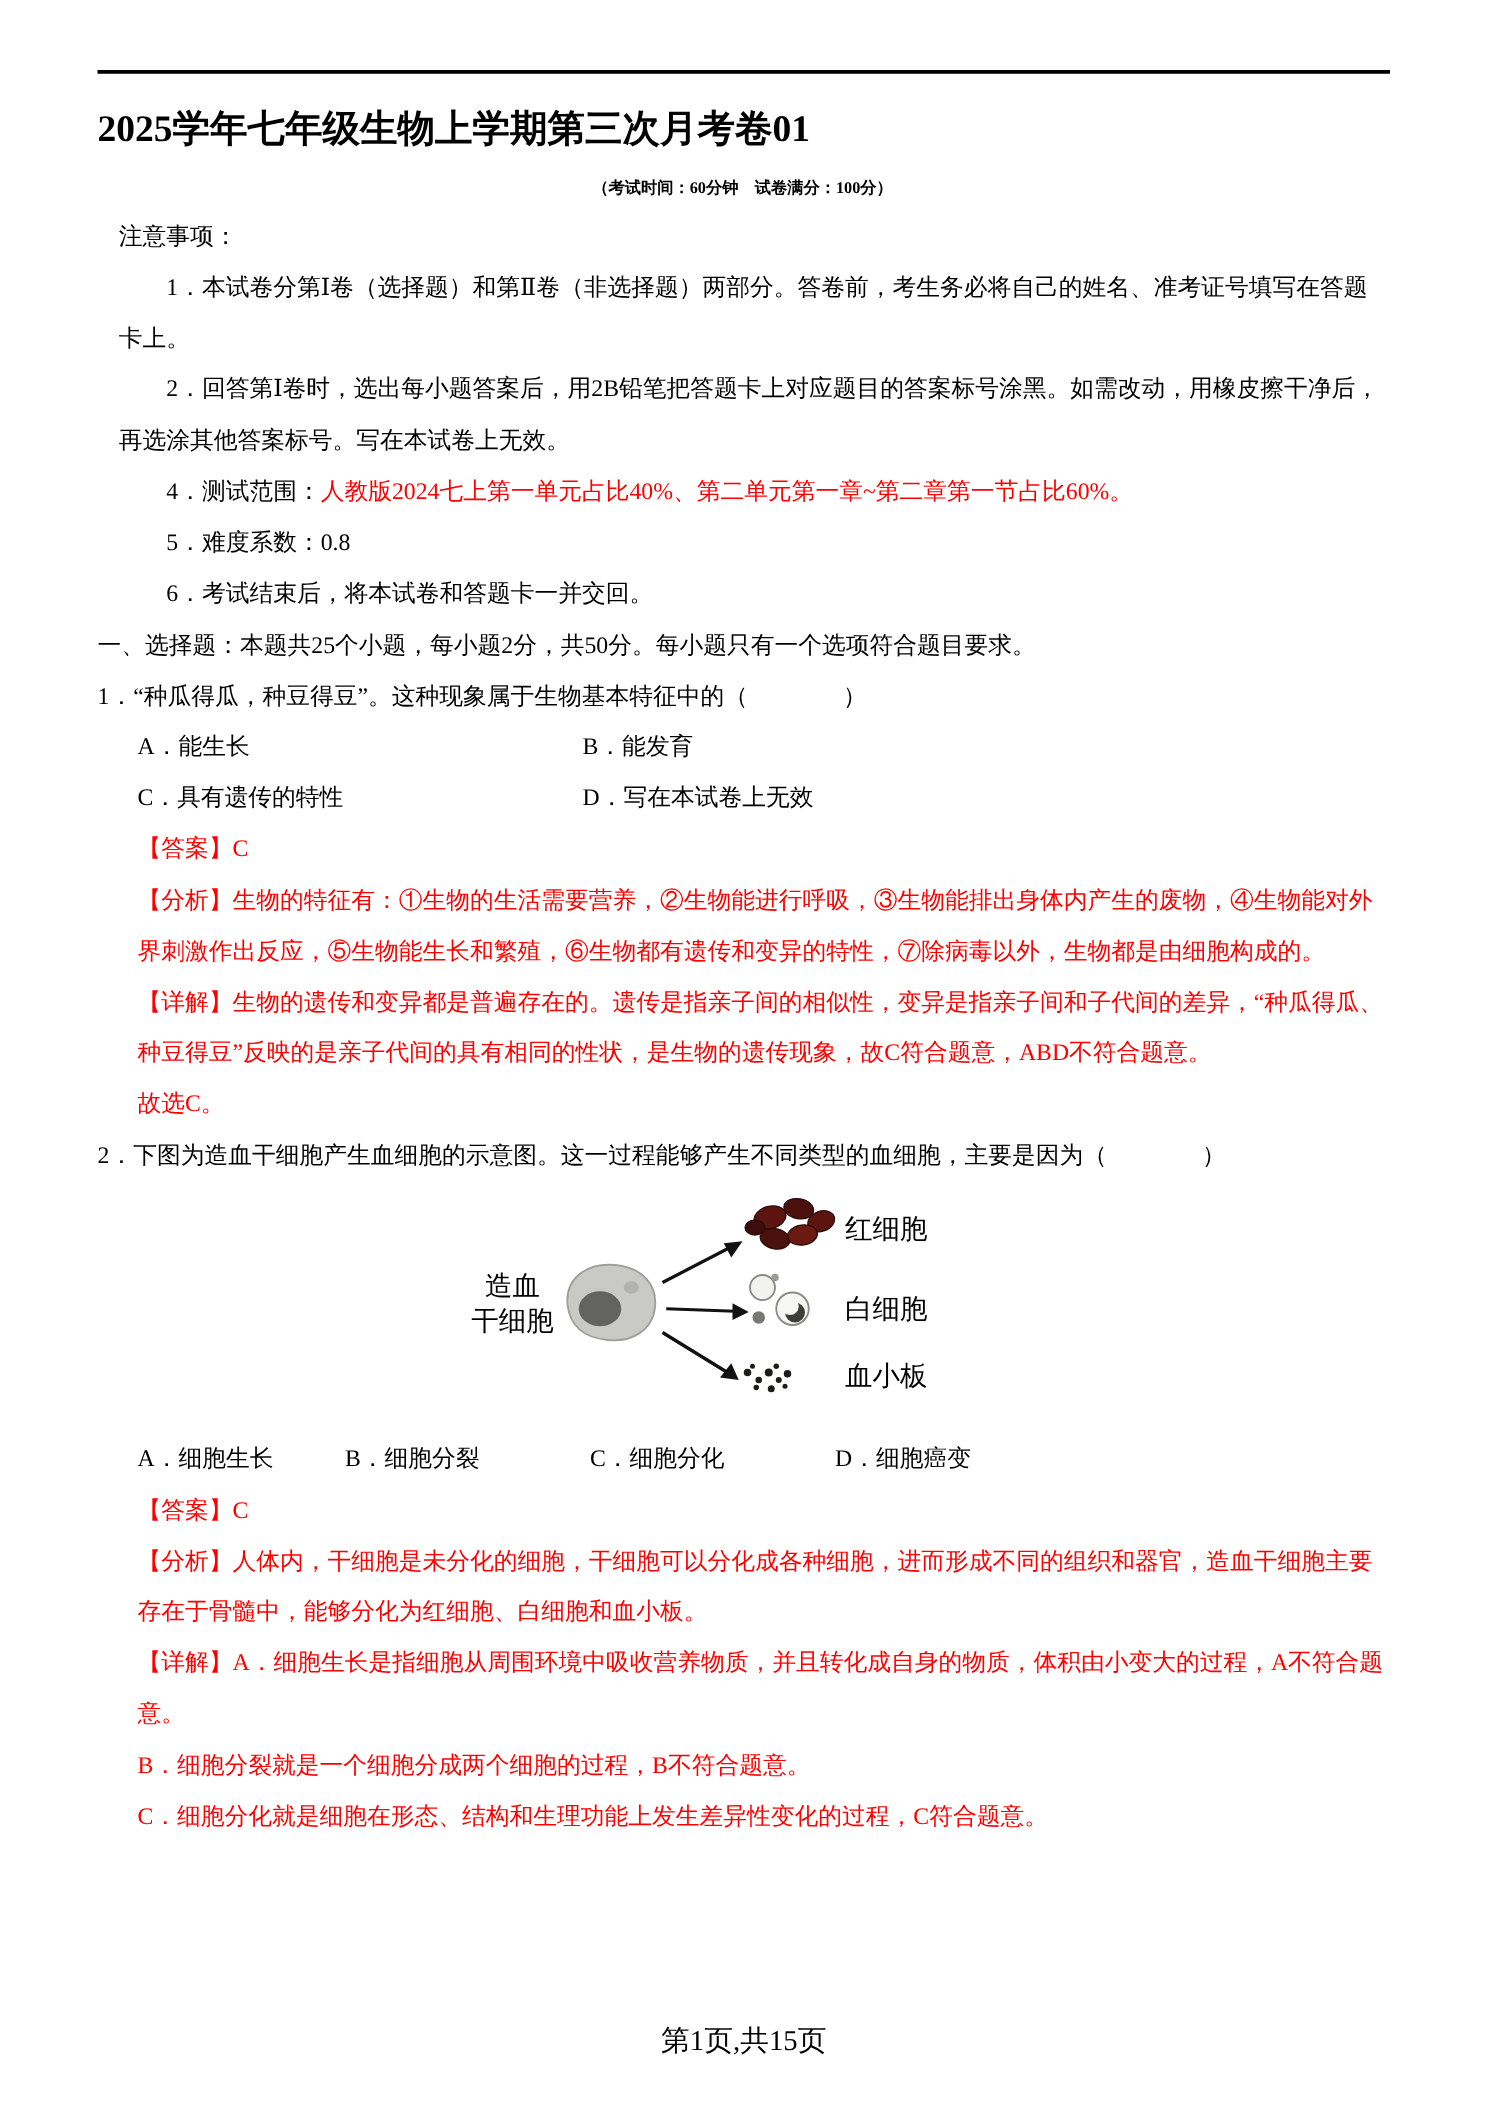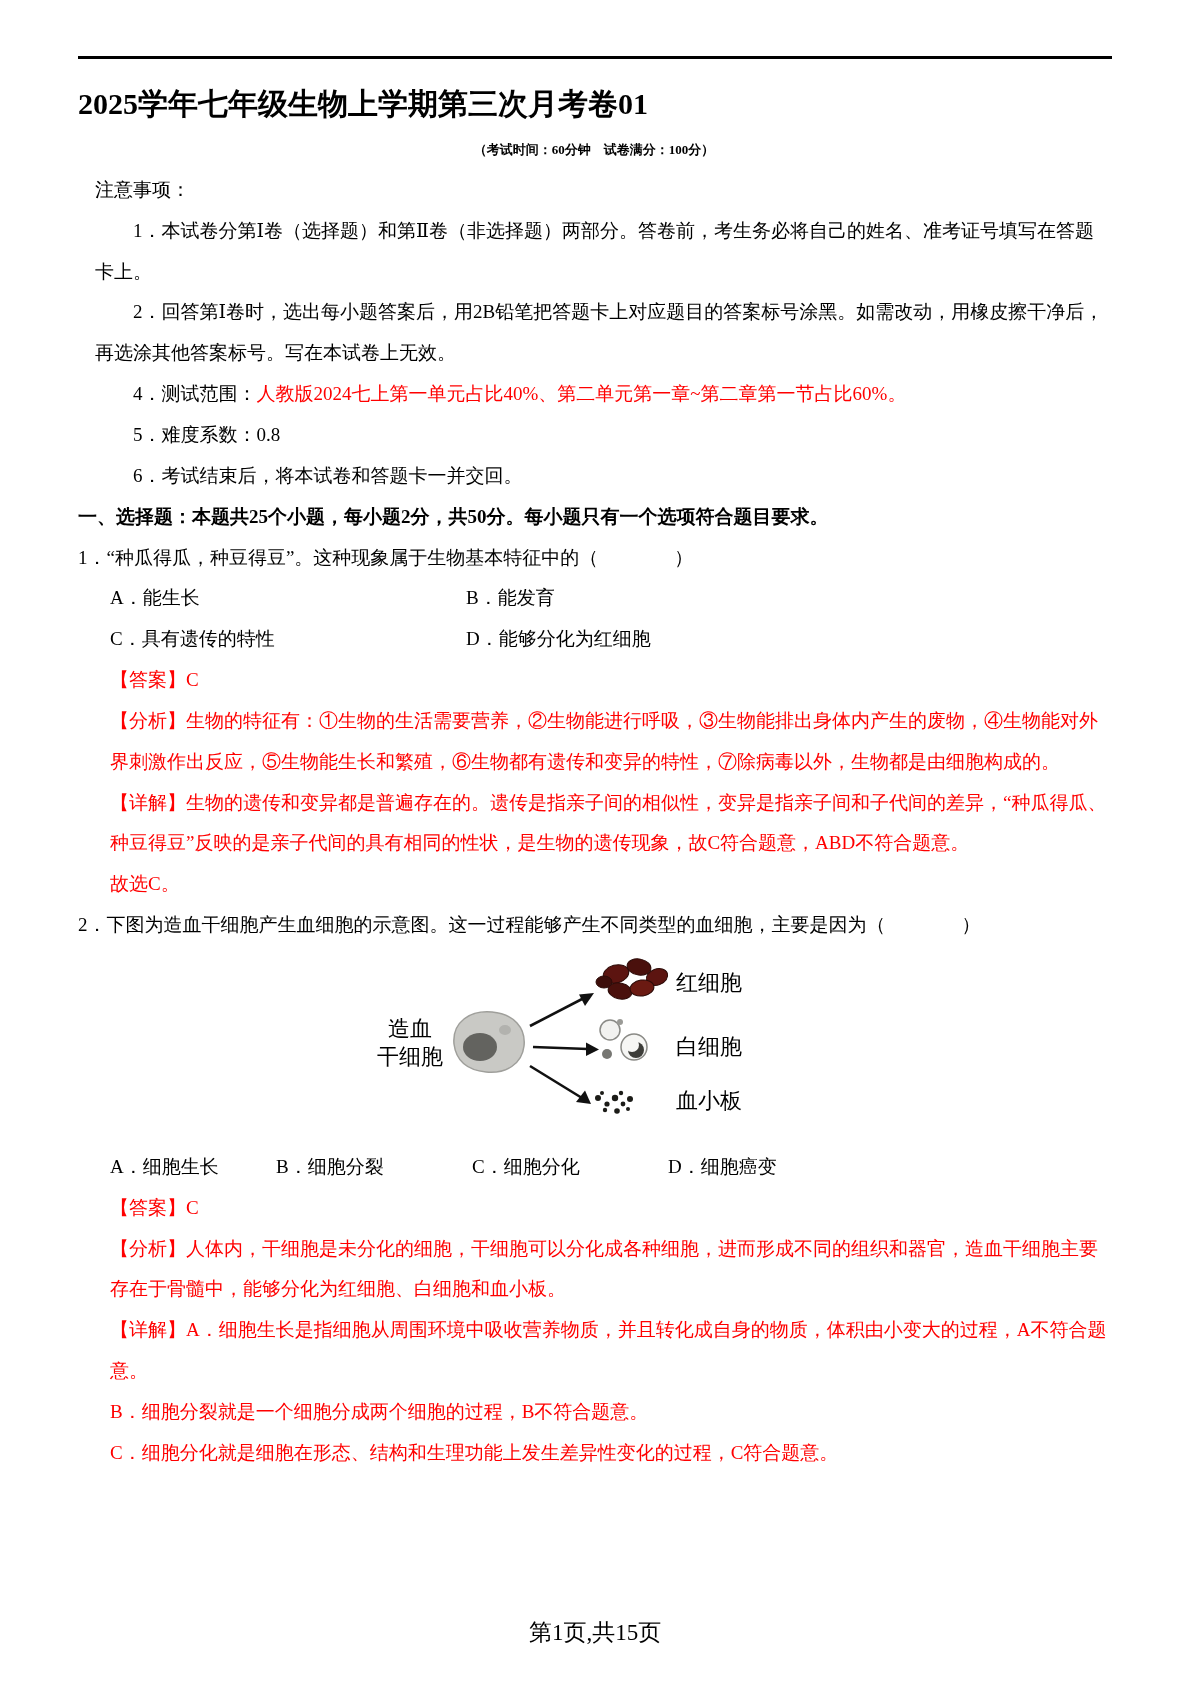--- a/index.html
+++ b/index.html
@@ -31,21 +31,21 @@
   }
   .subtitle {
     text-align: center;
     font-weight: bold;
     font-size: 13px;
     margin: 10px 0 6px 0;
   }
   .notes { margin-left: 17px; }
   .ti { text-indent: 2em; }
   .red { color: var(--accent-red, #ff0000); }
-  .bold { font-weight: bold; }
+  .bold { font-weight: normal; }
   .ind { margin-left: 32px; }
   .options2 {
     margin-left: 32px;
     display: grid;
     grid-template-columns: 356px 1fr;
   }
   .options4 {
     margin-left: 32px;
     display: grid;
     grid-template-columns: 166px 196px 196px 1fr;
@@ -79,21 +79,21 @@
   </div>
 
   <p class="bold">一、选择题：本题共25个小题，每小题2分，共50分。每小题只有一个选项符合题目要求。</p>
 
   <div>
     <p>1．“种瓜得瓜，种豆得豆”。这种现象属于生物基本特征中的（　　　　）</p>
     <div class="options2">
       <span>A．能生长</span>
       <span>B．能发育</span>
       <span>C．具有遗传的特性</span>
-      <span>D．能够分化为红细胞</span>
+      <span>D．写在本试卷上无效</span>
     </div>
     <p class="ind red"><span>【答案】</span><span>C</span></p>
     <p class="ind red"><span>【分析】</span><span>生物的特征有：①生物的生活需要营养，②生物能进行呼吸，③生物能排出身体内产生的废物，④生物能对外界刺激作出反应，⑤生物能生长和繁殖，⑥生物都有遗传和变异的特性，⑦除病毒以外，生物都是由细胞构成的。</span></p>
     <p class="ind red"><span>【详解】</span><span>生物的遗传和变异都是普遍存在的。遗传是指亲子间的相似性，变异是指亲子间和子代间的差异，“种瓜得瓜、种豆得豆”反映的是亲子代间的具有相同的性状，是生物的遗传现象，故C符合题意，ABD不符合题意。</span></p>
     <p class="ind red">故选C。</p>
   </div>
 
   <div>
     <p>2．下图为造血干细胞产生血细胞的示意图。这一过程能够产生不同类型的血细胞，主要是因为（　　　　）</p>
 

